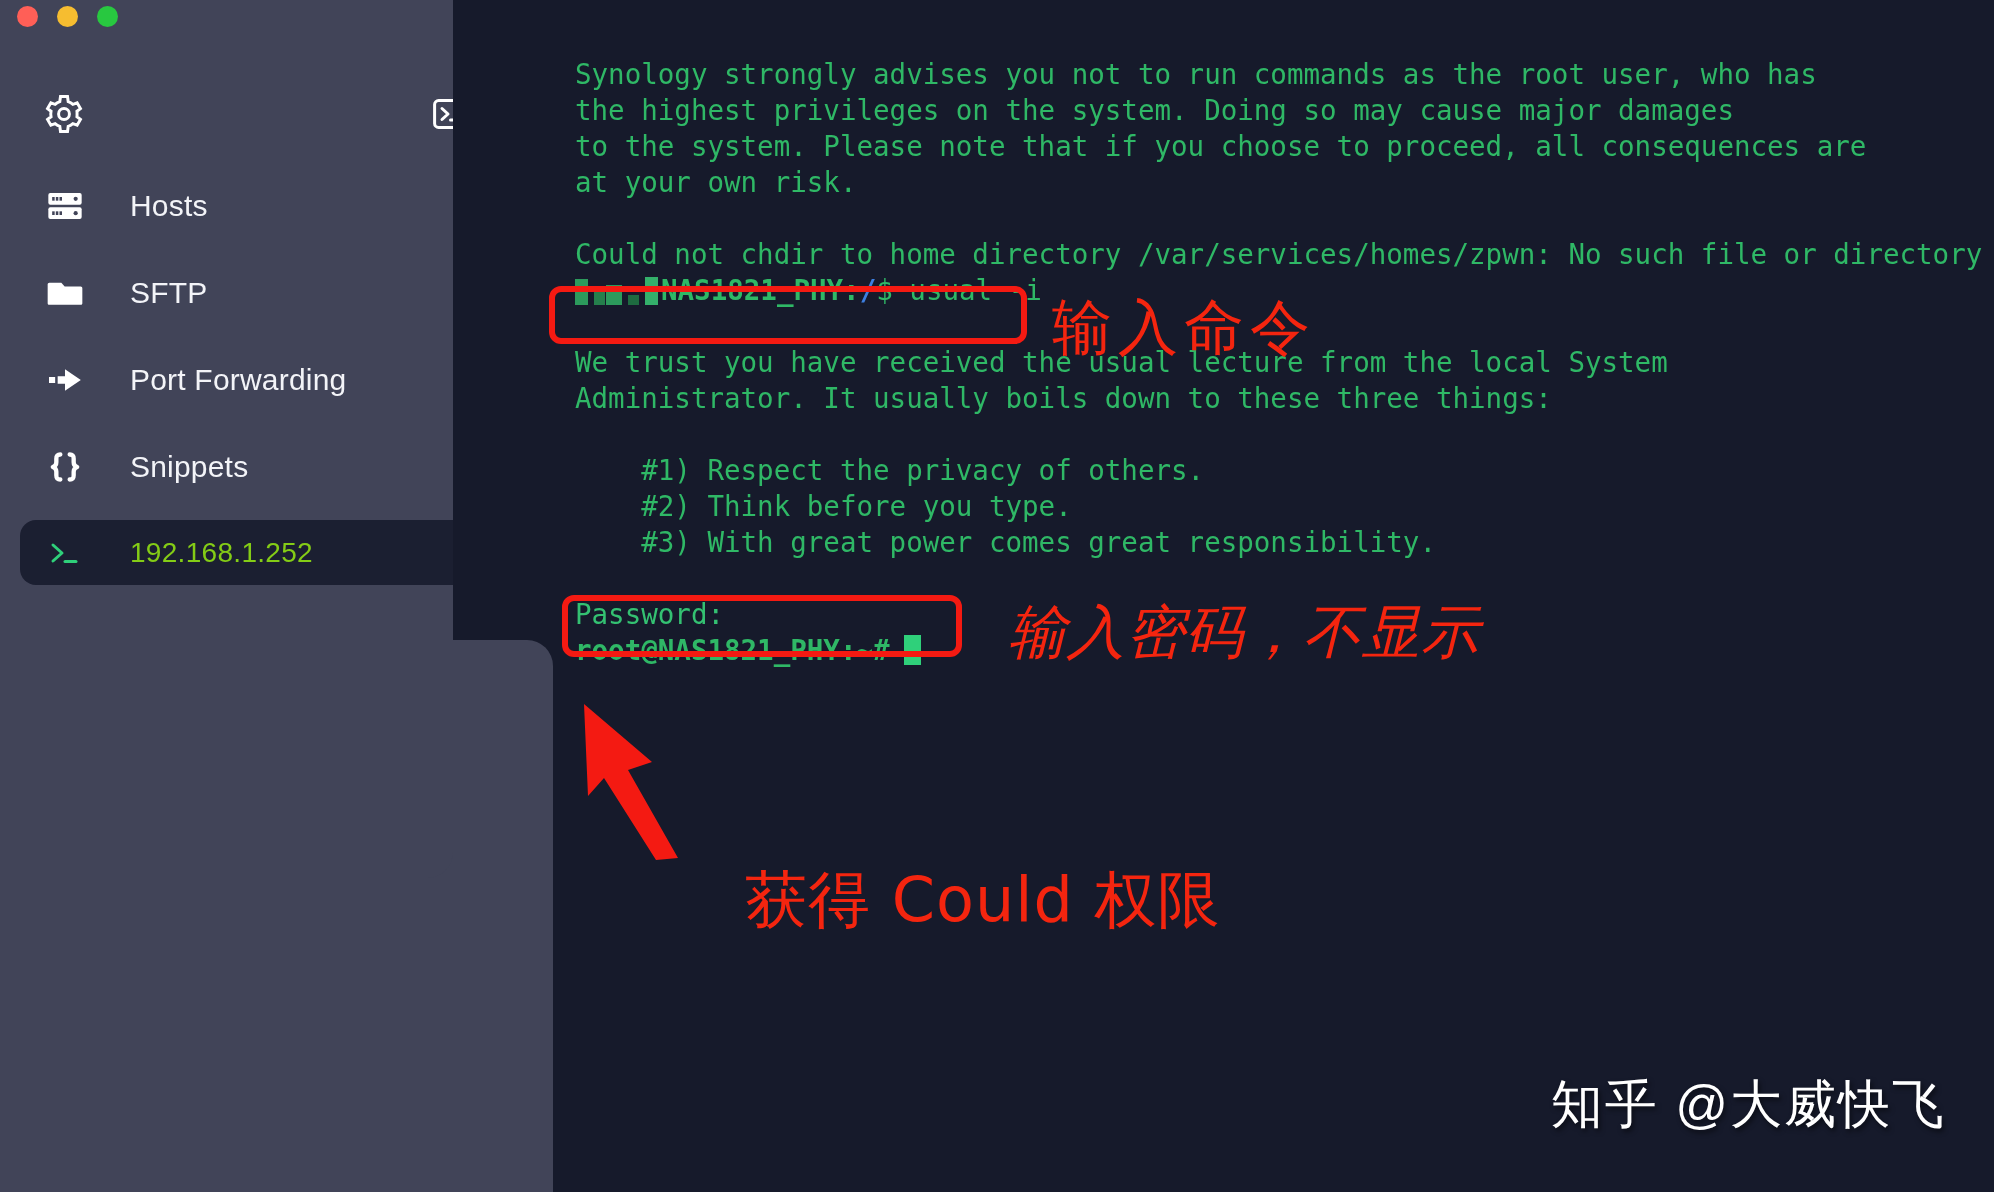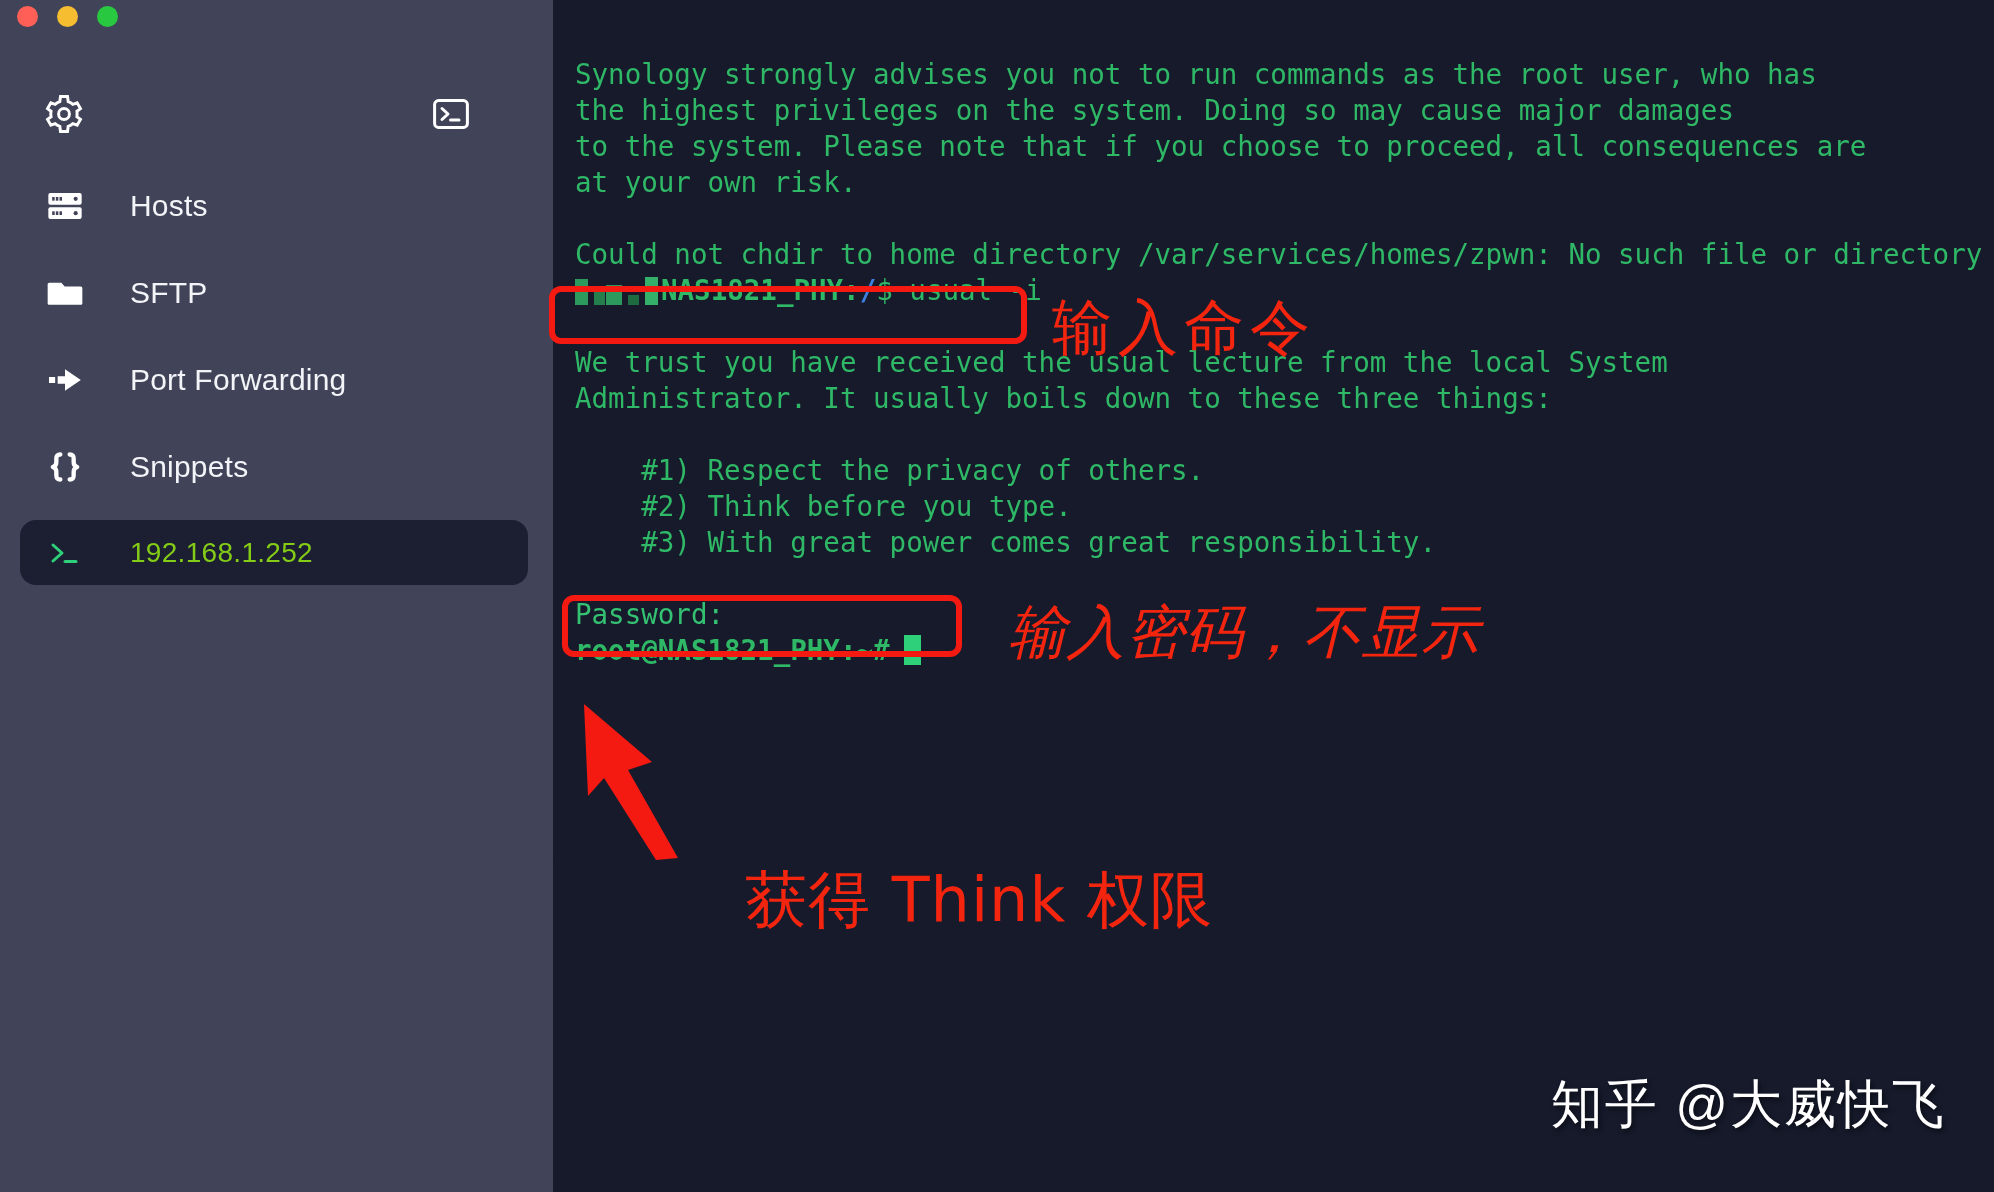--- a/index.html
+++ b/index.html
@@ -11,21 +11,21 @@
   }
   #app {
     position:relative;
     width:1994px; height:1192px;
     background:#161a2b;
   }
 
   
   .sidebar {
     position:absolute; left:0; top:0;
-    width:553px; height:878px;
+    width:453px; height:878px;
     background:#414458;
     border-bottom-right-radius:26px;
     overflow:hidden;
   }
   .sidebar-lower-fill {
     position:absolute; left:0; top:640px;
     width:553px; height:552px;
     background:#414458;
     border-top-right-radius:26px;
   }
@@ -302,21 +302,21 @@
     <div class="term-line blank">&nbsp;</div>
     <div class="term-line pw-line">Password:</div>
     <div class="term-line"><span class="root-line">root@NAS1821_PHY:~#</span><span class="cursor-block"></span></div>
   </div>
 
   <div class="anno-box" id="box-cmd"></div>
   <div class="anno-box" id="box-pw"></div>
 
   <div class="anno-text" id="anno-cmd">输入命令</div>
   <div class="anno-text" id="anno-pw">输入密码，不显示</div>
-  <div class="anno-text" id="anno-root">获得 Think 权限</div>
+  <div class="anno-text" id="anno-root">获得 Could 权限</div>
 
   <div class="anno-arrow">
     <svg width="160" height="170" viewBox="0 0 160 170">
       <path d="M24 14 L92 72 L68 80 L118 168 L96 170 L44 88 L28 106 Z" fill="#f41a12"></path>
     </svg>
   </div>
 
   <div class="watermark">知乎 @大威快飞</div>
 
 </div>

